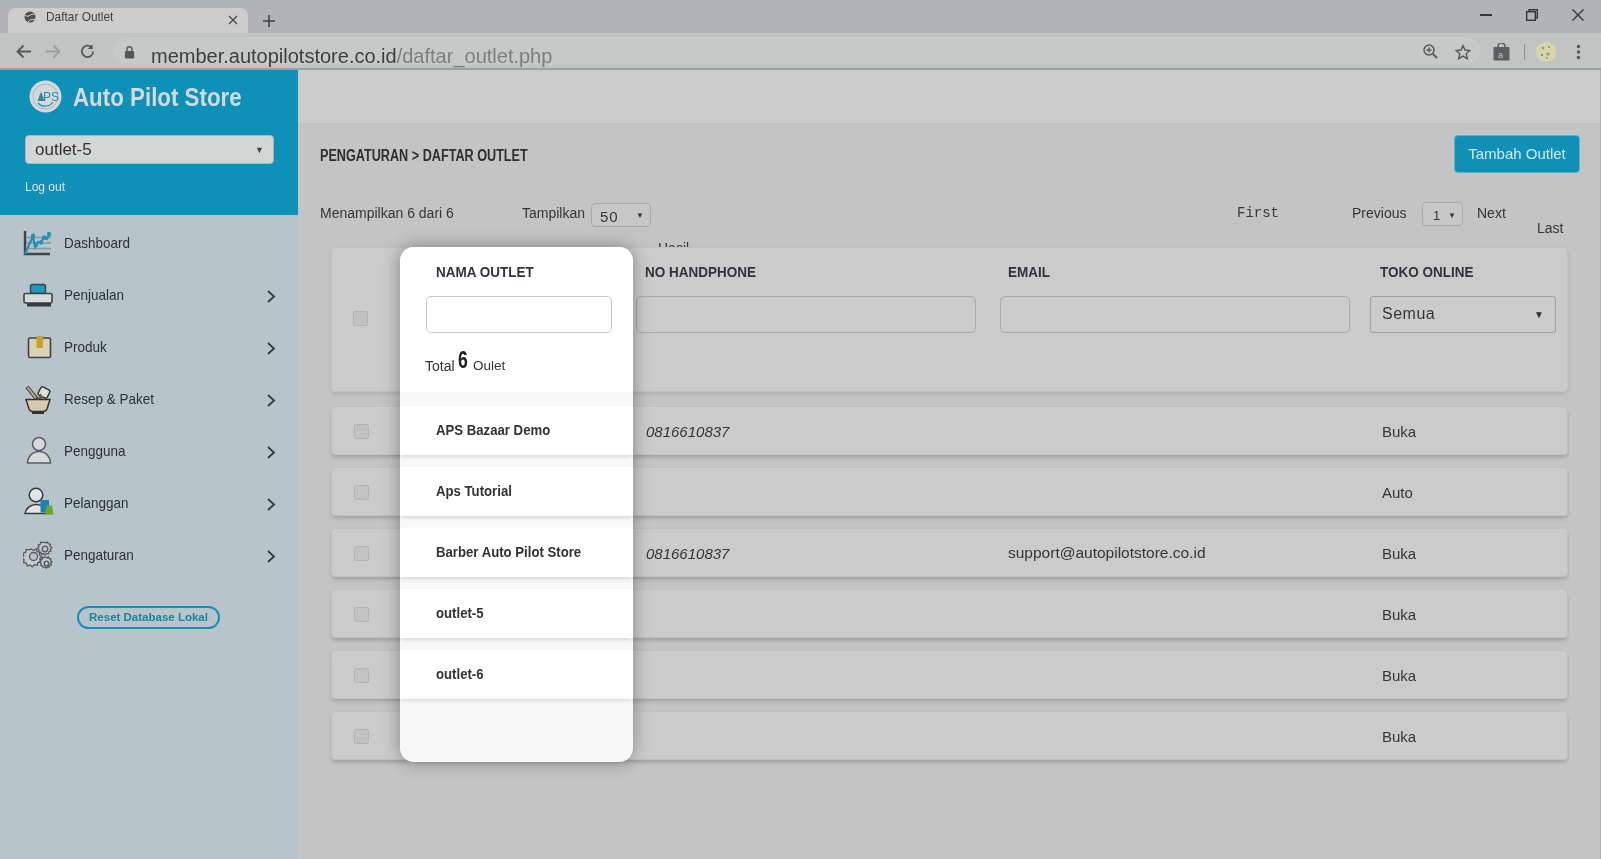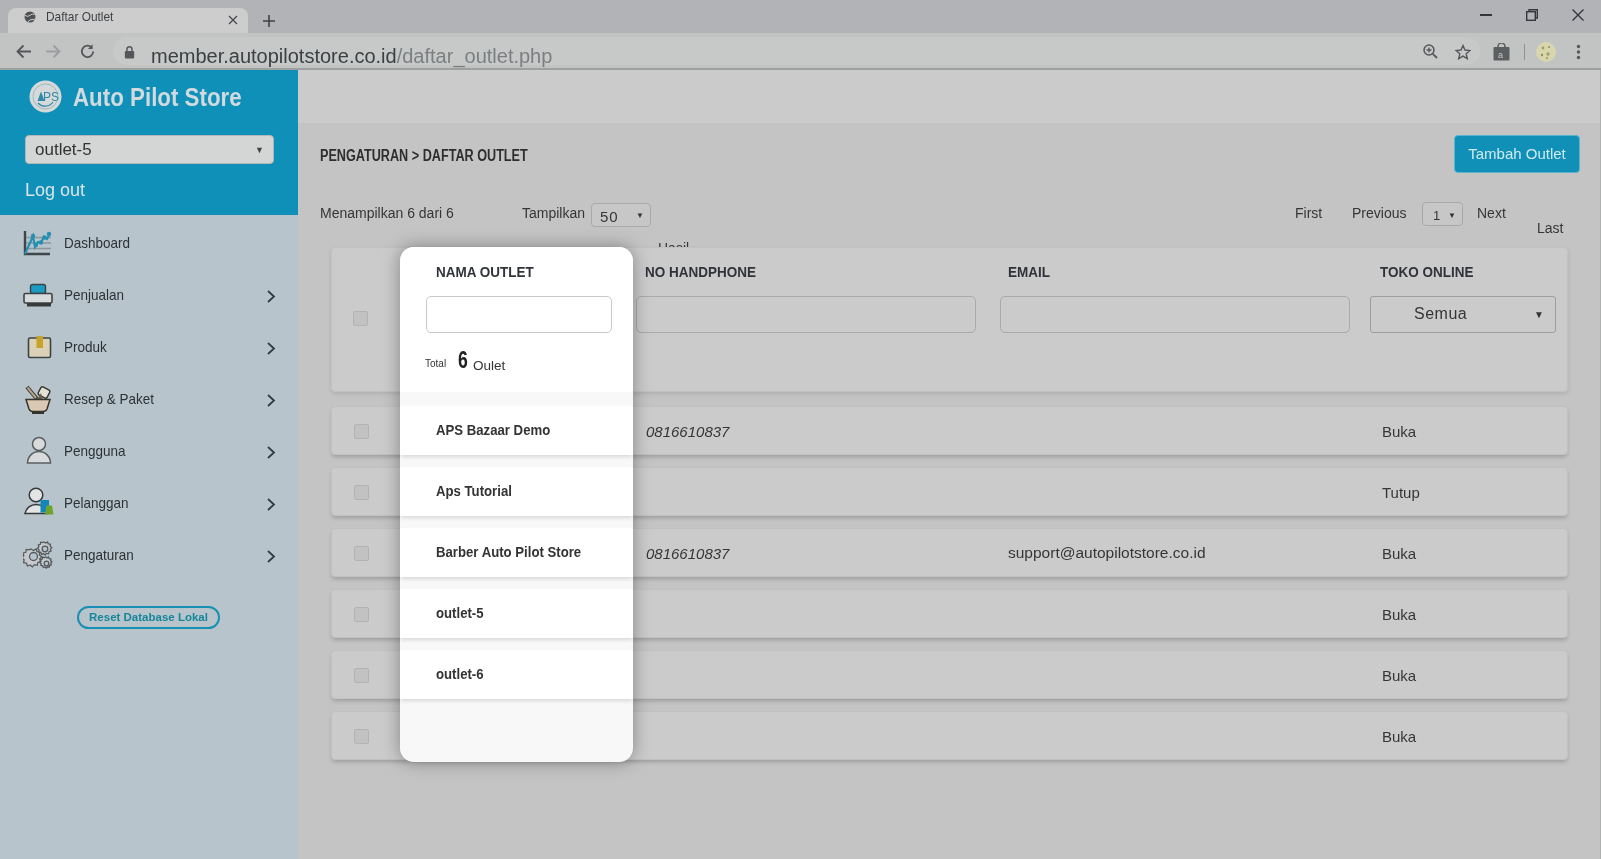--- a/index.html
+++ b/index.html
@@ -20,21 +20,21 @@
   
   #page { left:0; top:70px; width:1601px; height:789px; background:#c4c4c4; }
 
   
   #sbteal { left:0; top:0; width:298px; height:145px; background:#0e90b9; }
   #sbmenu { left:0; top:145px; width:298px; height:644px; background:#b7c4cc; }
   #brand { left:73px; top:13px; font-size:25px; font-weight:bold; color:#d2dade; transform:scaleX(0.893); transform-origin:left top; white-space:nowrap; }
   #sbselect { left:25px; top:65px; width:249px; height:29px; background:#d4d5d5; border:1px solid #b4b5b5; border-radius:4px; }
   #sbselect span { position:absolute; left:9px; top:4px; font-size:17px; color:#333; }
   #sbselect i { position:absolute; right:9px; top:9px; font-style:normal; font-size:9px; color:#444; }
-  #logout { left:25px; top:110px; font-size:18px; color:#dde3e5; }
+  #logout { left:25px; top:110px; font-size:12px; color:#dde3e5; }
   .mlab { font-size:14.5px; color:#2c3236; transform:scaleX(0.93); transform-origin:left top; white-space:nowrap; }
   .mchv { left:266px; }
   #resetbtn { left:77px; top:536px; width:143px; height:23px; border:2px solid #188fb4; border-radius:12px; color:#17869a;
               font-size:11.5px; font-weight:bold; text-align:center; line-height:19px; }
 
   
   .crumb { left:320px; top:76.5px; font-size:16px; font-weight:bold; color:#2e2e2e; transform:scaleX(0.79); transform-origin:left top; white-space:nowrap; }
   #tambah { left:1454px; top:65px; width:126px; height:38px; background:#1090b6; border-radius:4px; border:1px solid #58b6cf;
             color:#cfeaf2; font-size:15px; text-align:center; line-height:36px; }
   .infotext { top:135px; font-size:14px; color:#363636; }
@@ -44,21 +44,21 @@
   #pagebox { left:1422px; top:132px; width:41px; height:24px; background:#c7c7c7; border:1px solid #a9a9a9; border-radius:4px; }
   #pagebox span { position:absolute; left:10px; top:5px; font-size:13px; color:#363636; }
   #pagebox i { position:absolute; right:6px; top:8px; font-style:normal; font-size:8px; color:#333; }
 
   
   #panel { left:331px; top:177px; width:1237px; height:145px; background:#cbcbcb; border-radius:4px;
            border:1px solid #c2c2c2; box-shadow:0 2px 4px rgba(0,0,0,0.10); }
   .colhead { top:193px; font-size:15.5px; font-weight:bold; color:#30343a; transform:scaleX(0.87); transform-origin:left top; white-space:nowrap; }
   .finput { top:226px; height:37px; background:#cbcbcb; border:1px solid #aaaaaa; border-radius:5px; }
   #tokosel { left:1370px; top:226px; width:186px; height:37px; background:#cbcbcb; border:1px solid #9e9e9e; border-radius:3px; }
-  #tokosel span { position:absolute; left:11px; top:8px; font-size:16px; letter-spacing:0.5px; color:#363636;margin-left:32px; }
+  #tokosel span { position:absolute; left:11px; top:8px; font-size:16px; letter-spacing:0.5px; color:#363636; }
   #tokosel i { position:absolute; right:11px; top:12px; font-style:normal; font-size:10px; color:#333; }
   .ckbox { width:15px; height:15px; background:#c2c2c2; border:1px solid #b3b3b3; border-radius:2px; }
   .row { left:331px; width:1237px; height:49px; background:#cbcbcb; border-radius:4px;
          border:1px solid #c1c1c1; box-shadow:0 3px 4px -1px rgba(0,0,0,0.20); }
   .rname { position:absolute; left:36px; top:15px; font-size:15.5px; font-weight:bold; color:#333333; transform:scaleX(0.85); transform-origin:left top; white-space:nowrap; }
   .spr { box-shadow:0 3px 4px -1px rgba(0,0,0,0.13); }
   .rphone { position:absolute; left:314px; top:16px; font-size:15px; color:#363636;font-style:italic; }
   .remail { position:absolute; left:676px; top:15px; font-size:15.5px; color:#363636; }
   .rstat { position:absolute; left:1050px; top:16px; font-size:15px; color:#363636; }
   .rck { position:absolute; left:22px; top:17px; }
@@ -255,21 +255,21 @@
 
   <div class="abs crumb">PENGATURAN &gt; DAFTAR OUTLET</div>
   <div class="abs" id="tambah">Tambah Outlet</div>
   <div class="abs infotext" style="left:320px;">Menampilkan 6 dari 6</div>
   <div class="abs infotext" style="left:522px;">Tampilkan</div>
   <div class="abs" id="sel50">
       <span>50</span>
       <i>▼</i>
     </div>
   <div class="abs infotext" style="left:658px;margin-top:35px;">Hasil</div>
-  <div class="abs infotext" style="left:1295px;">First</div>
+  <div class="abs infotext" style="left:1237px;font-family:Liberation Mono, monospace;">First</div>
   <div class="abs infotext" style="left:1352px;">Previous</div>
   <div class="abs" id="pagebox">
       <span>1</span>
       <i>▼</i>
     </div>
   <div class="abs infotext" style="left:1477px;">Next</div>
   <div class="abs infotext" style="left:1537px;margin-top:15px;">Last</div>
 
   <div class="abs" id="panel"></div>
   <div class="abs colhead" style="left:645px;">NO HANDPHONE</div>
@@ -283,21 +283,21 @@
     </div>
   <div class="abs ckbox" style="left:353px; top:241px;"></div>
 
   <div class="abs row" style="top:336px;">
     <div class="ckbox rck"></div>
     <div class="rphone">0816610837</div>
     <div class="rstat">Buka</div>
   </div>
   <div class="abs row" style="top:397px;">
     <div class="ckbox rck"></div>
-    <div class="rstat">Tutup</div>
+    <div class="rstat">Auto</div>
   </div>
   <div class="abs row" style="top:458px;">
     <div class="ckbox rck"></div>
     <div class="rphone">0816610837</div>
     <div class="remail">support@autopilotstore.co.id</div>
     <div class="rstat">Buka</div>
   </div>
   <div class="abs row" style="top:519px;">
     <div class="ckbox rck"></div>
     <div class="rstat">Buka</div>
@@ -308,21 +308,21 @@
   </div>
   <div class="abs row" style="top:641px;">
     <div class="ckbox rck"></div>
     <div class="rstat">Buka</div>
   </div>
 
   <div class="abs" id="spot">
     <div class="spw" style="top:0; height:145px;">
       <div class="abs" style="left:36px; top:16px; font-size:15.5px; font-weight:bold; color:#30343a; transform:scaleX(0.87); transform-origin:left top; white-space:nowrap;">NAMA OUTLET</div>
       <div class="abs" style="left:26px; top:49px; width:186px; height:37px; background:#fff; border:1px solid #c9c9c9; border-radius:5px;"></div>
-      <div class="abs" style="left:25px; top:110.5px; font-size:10px; color:#333;">Total</div>
+      <div class="abs" style="left:25px; top:110.5px; font-size:14px; color:#333;">Total</div>
       <div class="abs" style="left:57.5px; top:100px; font-size:23.5px; font-weight:bold; color:#222; transform:scaleX(0.75); transform-origin:left top;">6</div>
       <div class="abs" style="left:73px; top:110.5px; font-size:13.5px; color:#333;">Oulet</div>
     </div>
     <div class="spw spr" style="top:159px; height:49px;">
         <div class="abs rname">APS Bazaar Demo</div>
       </div>
     <div class="spw spr" style="top:220px; height:49px;padding-left:28px;">
         <div class="abs rname">Aps Tutorial</div>
       </div>
     <div class="spw spr" style="top:281px; height:49px;">

